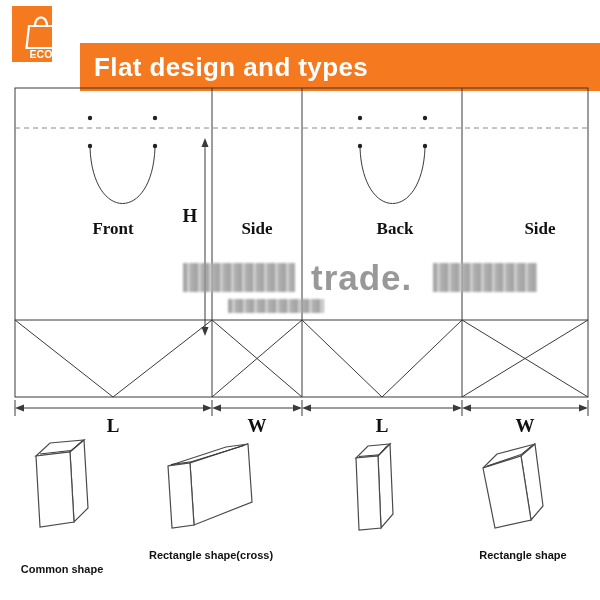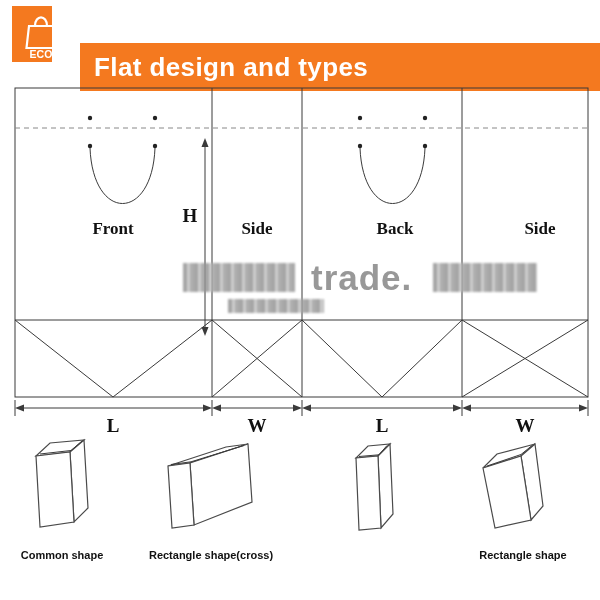--- a/index.html
+++ b/index.html
@@ -149,17 +149,17 @@
     <polyline class="ln" points="17,26.5 37,24.8 45,15.5" stroke-width="0.8"></polyline>
   </svg>
 
   <svg class="shape" style="left:473px;" width="100" height="112" viewBox="0 0 100 112">
     <polygon class="face" points="10,38 48,26 62,14 24,24"></polygon>
     <polygon class="face" points="48,26 62,14 70,76 58,90"></polygon>
     <polygon class="face" points="10,38 48,26 58,90 22,98"></polygon>
     <polyline class="ln" points="14,36 48,24.5 59,15.5" stroke-width="0.8"></polyline>
   </svg>
 
-  <div class="shape-label" style="left:62px;">Common shape</div>
+  <div class="shape-label" style="left:62px;margin-top:14px;">Common shape</div>
   <div class="shape-label" style="left:211px;text-align:center;">Rectangle shape(cross)</div>
   <div class="shape-label" style="left:523px;">Rectangle shape</div>
 
 </div>
 
 </body></html>

